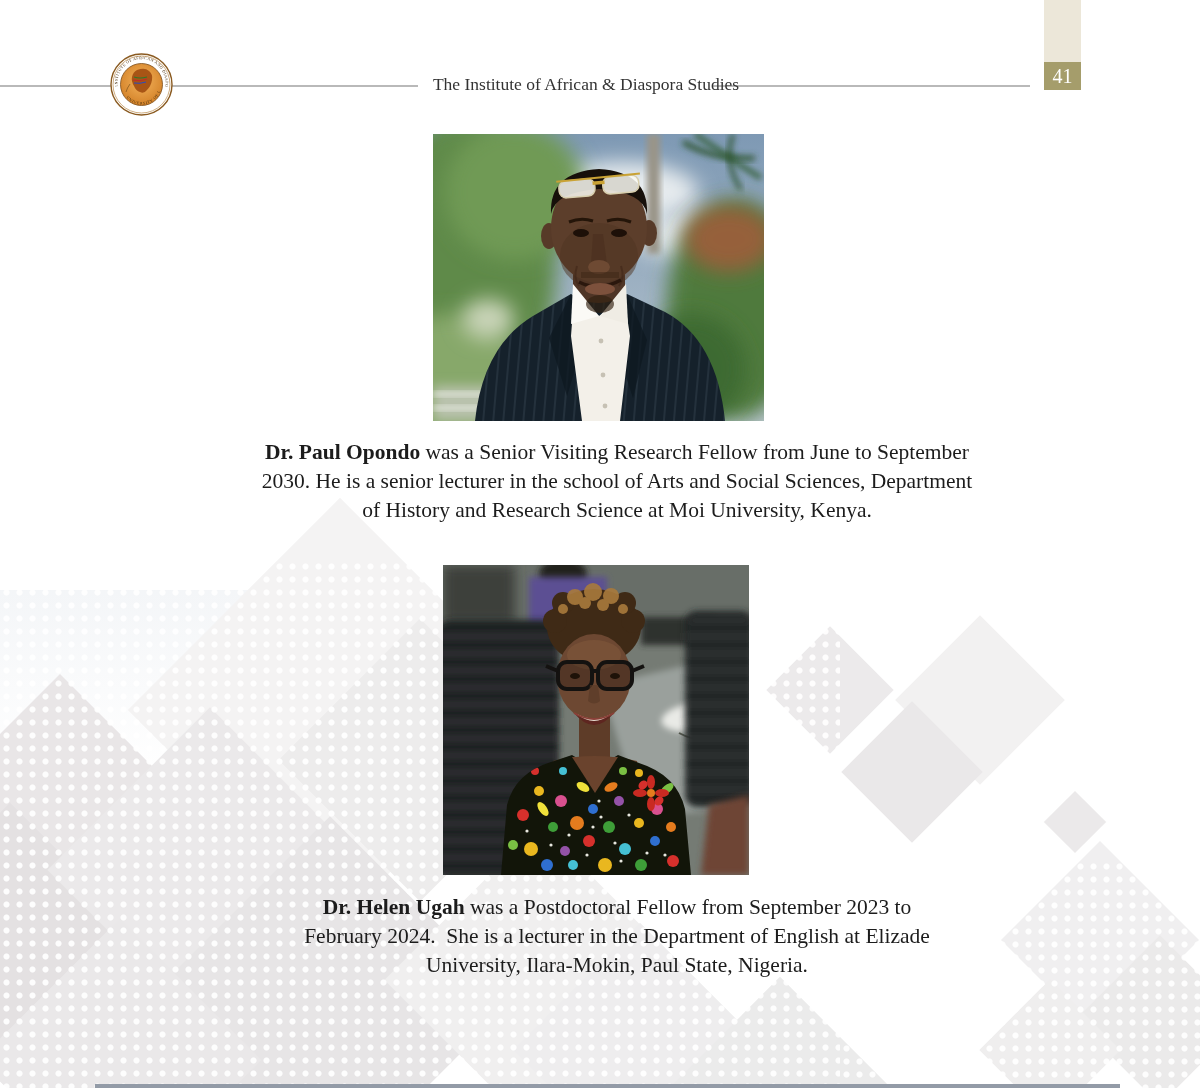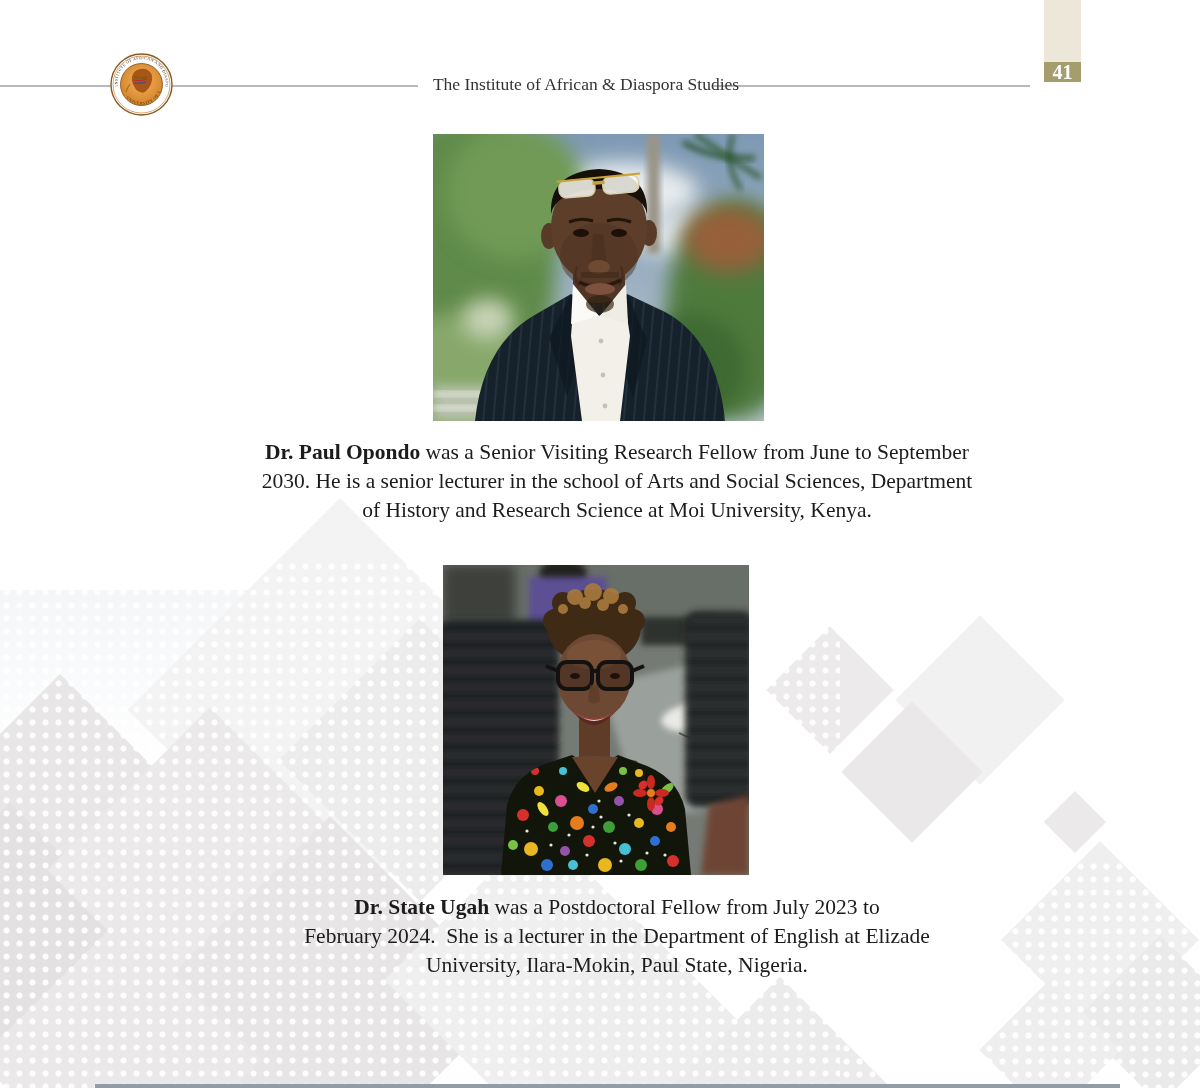--- a/index.html
+++ b/index.html
@@ -22,22 +22,22 @@
   
   .hline{position:absolute;height:2px;background:var(--header_line);}
   .hline.left{left:0;top:85px;width:418px;}
   .hline.right{left:712px;top:85px;width:318px;}
   .page-title{
     position:absolute;left:566px;top:74px;transform:translateX(-50%);
     font-size:17.5px;color:#333;white-space:nowrap;margin-left:20px;
   }
   .corner-strip{position:absolute;left:1044px;top:0;width:37px;height:62px;background:var(--accent_strip);}
   .page-badge{
-    position:absolute;left:1044px;top:62px;width:37px;height:20px;
-    background:var(--page_badge);color:#fff;font-weight:bold;font-size:20px;
+    position:absolute;left:1044px;top:62px;width:37px;height:28px;
+    background:var(--page_badge);color:#fff;font-weight:normal;font-size:20px;
     display:flex;align-items:center;justify-content:center;
   }
   .logo{position:absolute;left:110px;top:53px;width:63px;height:63px;}
   
   .photo{position:absolute;display:block;}
   .photo1{left:433px;top:134px;width:331px;height:287px;}
   .photo2{left:443px;top:565px;width:306px;height:310px;}
   
   .para{
     position:absolute;left:0;width:1200px;text-align:center;
@@ -334,19 +334,19 @@
             <circle cx="84" cy="266" r="1.6"></circle>
           <circle cx="156" cy="236" r="1.6"></circle>
             <circle cx="178" cy="296" r="1.6"></circle>
             <circle cx="222" cy="290" r="1.6"></circle>
         </g>
       </g>
     </g>
   </svg>
 
   <div class="para para2">
-    <div class="line"><b>Dr. State Ugah</b> <span>was a Postdoctoral Fellow from July 2023 to</span></div>
+    <div class="line"><b>Dr. Helen Ugah</b> <span>was a Postdoctoral Fellow from September 2023 to</span></div>
     <div class="line">February 2024.  She is a lecturer in the Department of English at Elizade</div>
     <div class="line">University, Ilara-Mokin, Paul State, Nigeria.</div>
   </div>
 
   <div class="footer-bar"></div>
 </div>
 
 </body></html>

